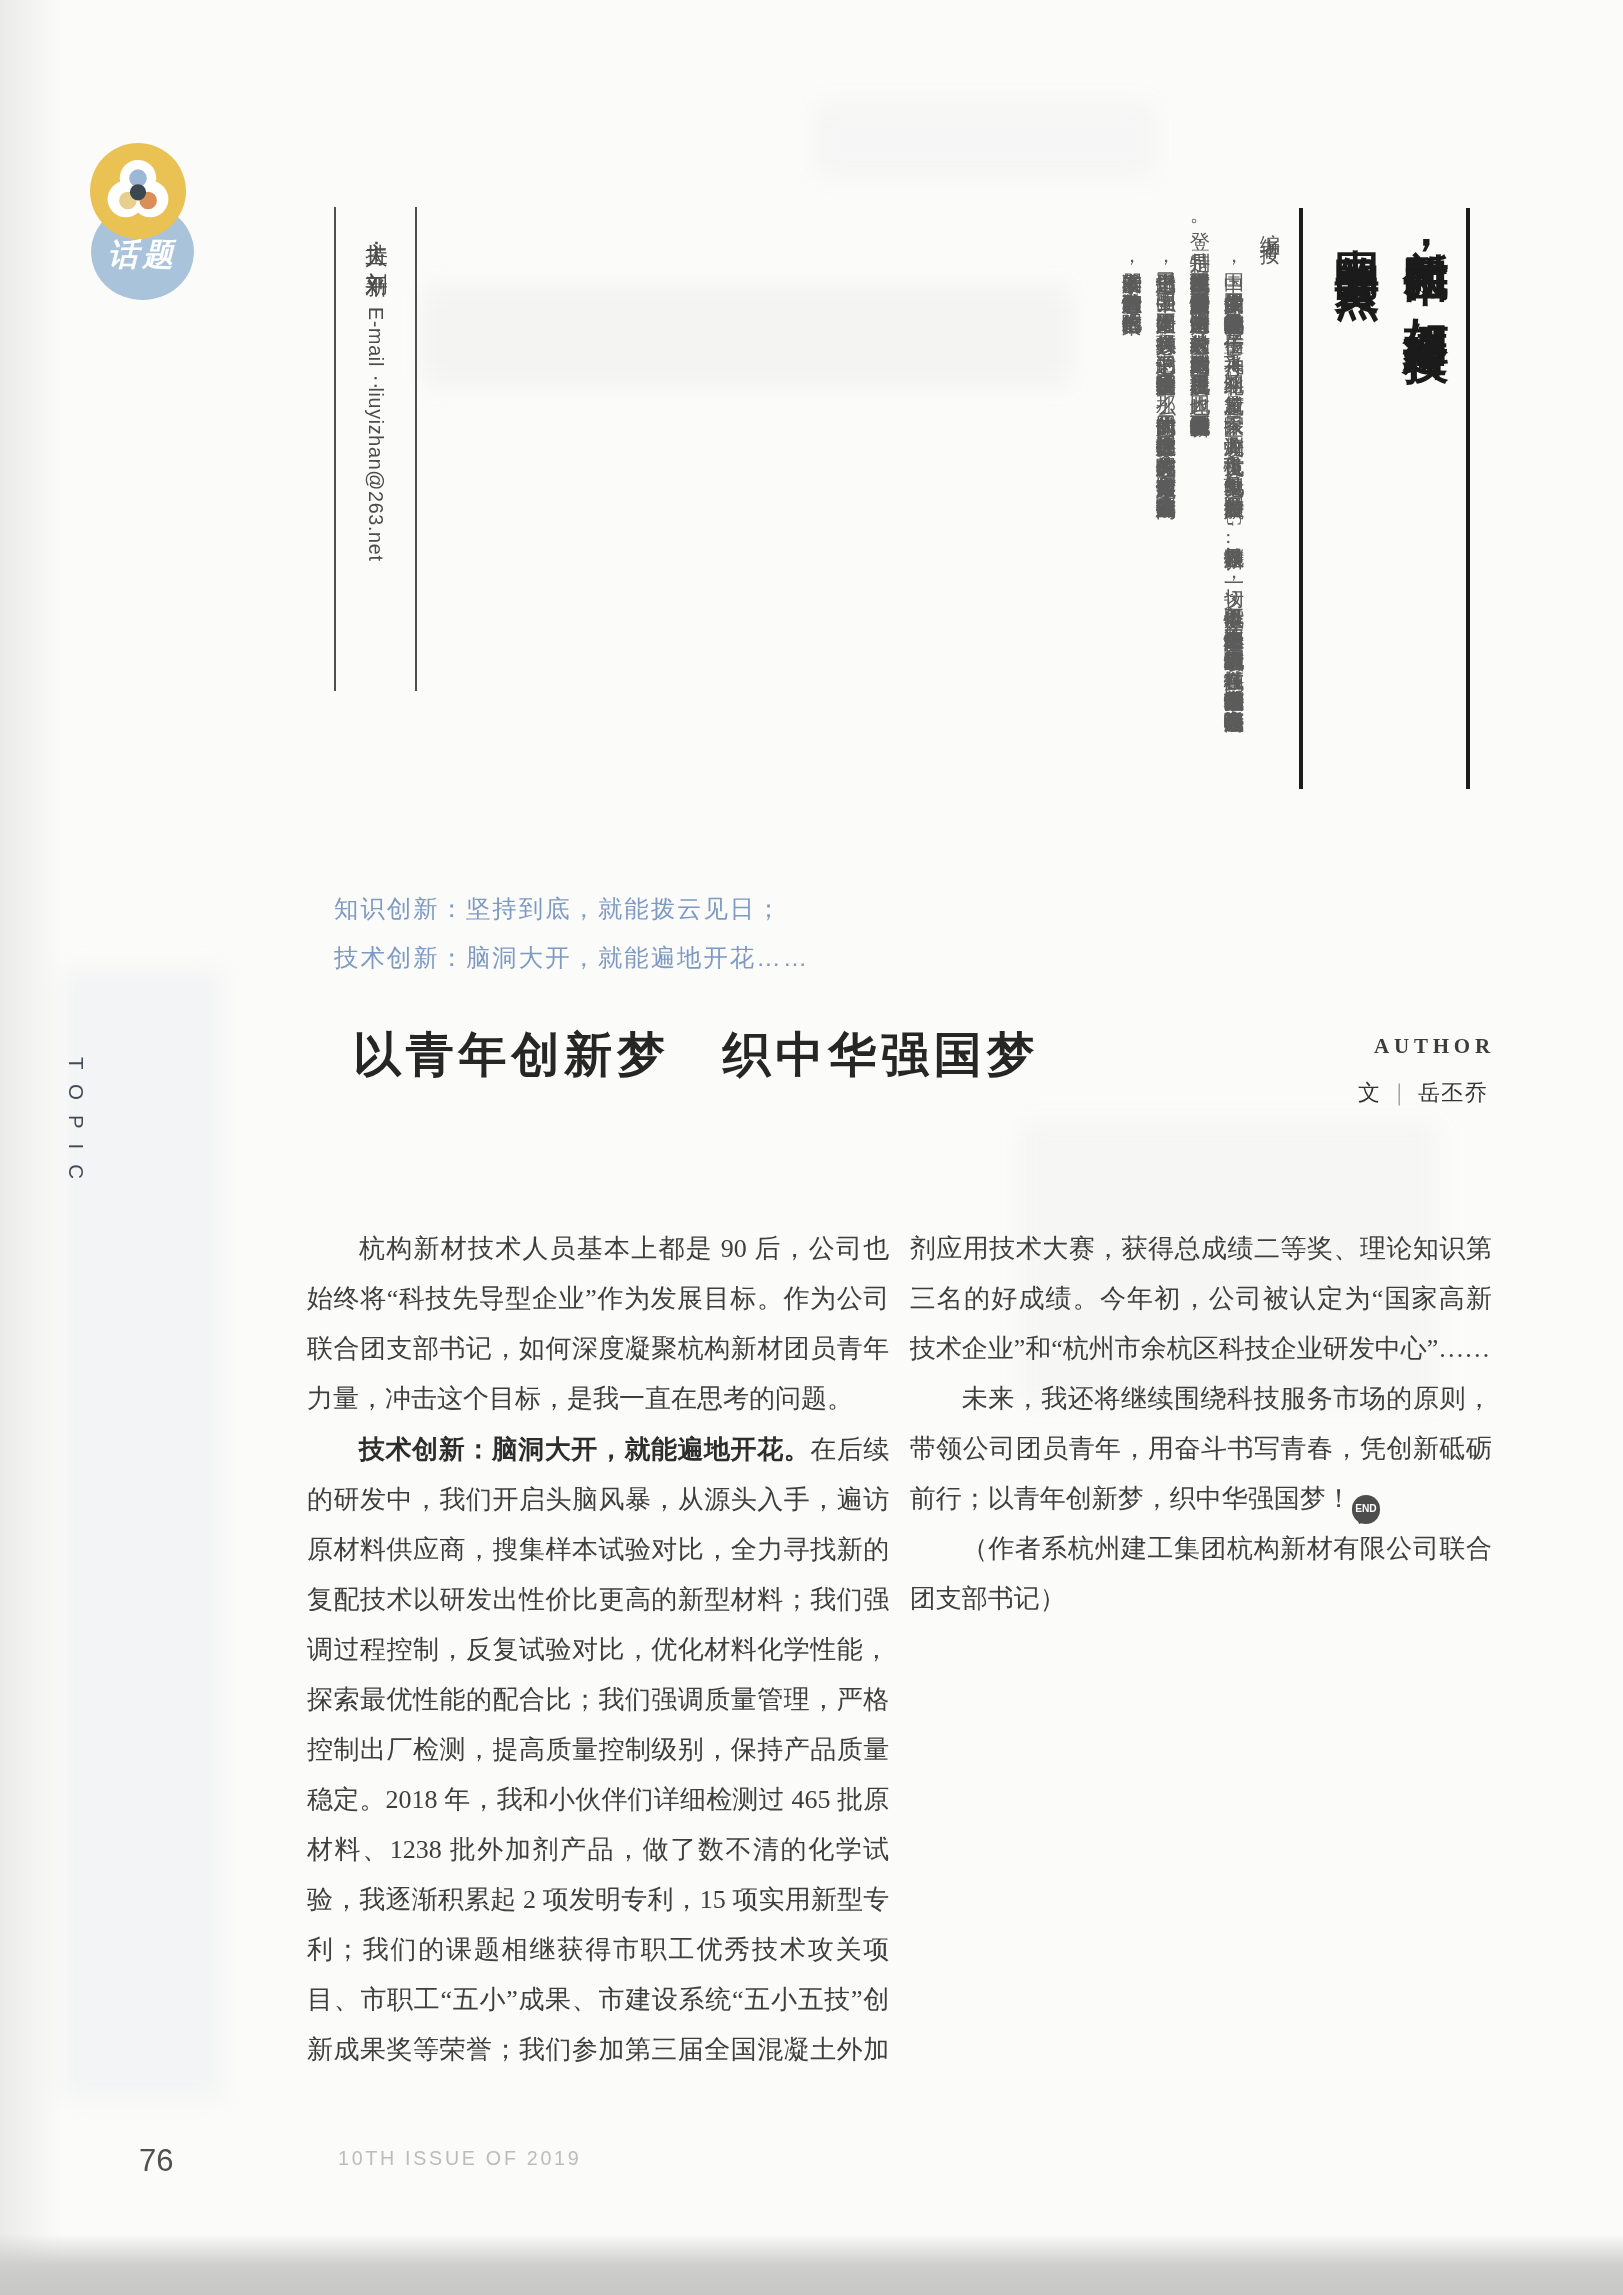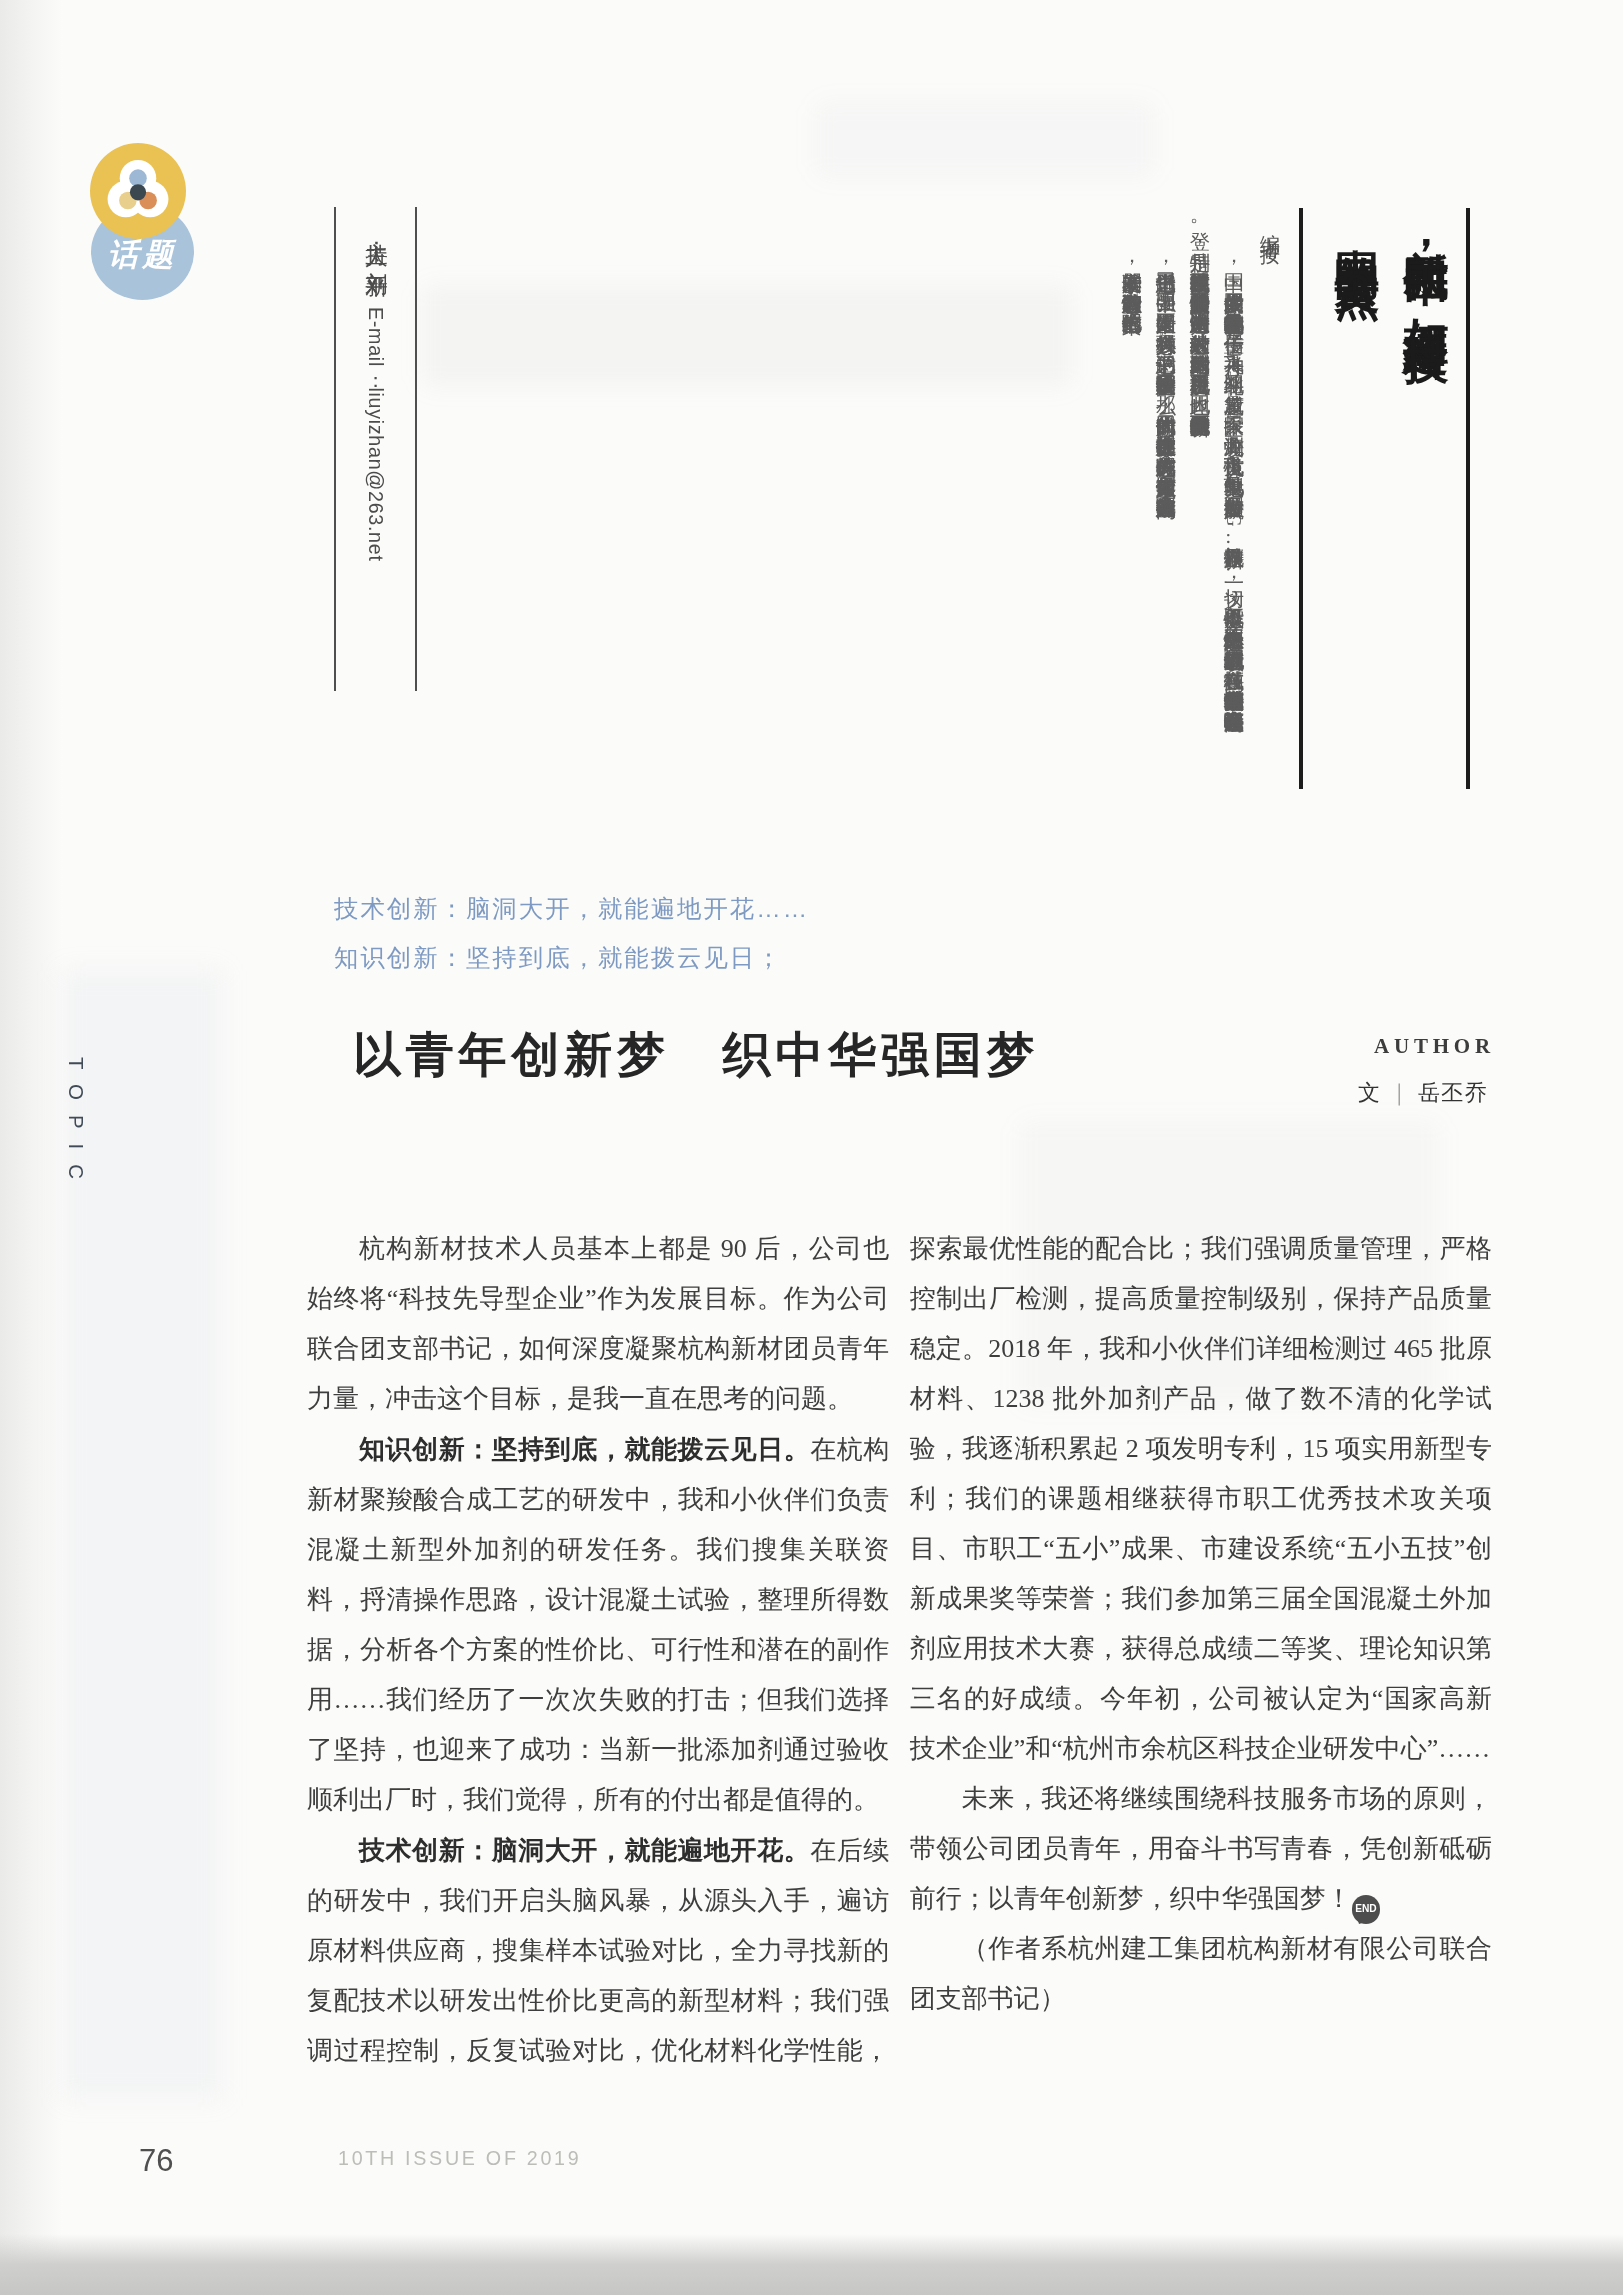--- a/index.html
+++ b/index.html
@@ -119,35 +119,34 @@
   <div class="abs editor-label">编者按：</div>
 
   <div class="abs t-rule tr-l"></div>
   <div class="abs t-rule tr-r"></div>
   <div class="abs main-title">
     <div>新时代团干，如何搭建科技</div>
     <div>中国的共青支点？</div>
   </div>
 
   <div class="abs slogan">
+    <div>知识创新：坚持到底，就能拨云见日；</div>
     <div>技术创新：脑洞大开，就能遍地开花……</div>
-    <div>知识创新：坚持到底，就能拨云见日；</div>
   </div>
 
   <div class="abs article-title">以青年创新梦　织中华强国梦</div>
   <div class="abs author-block">
     <div class="author-label">AUTHOR</div>
     <div class="byline">
       <span>文</span><span class="divider">｜</span><span>岳丕乔</span>
     </div>
   </div>
 
   <div class="abs body-text">
     <p>杭构新材技术人员基本上都是 90 后，公司也始终将“科技先导型企业”作为发展目标。作为公司联合团支部书记，如何深度凝聚杭构新材团员青年力量，冲击这个目标，是我一直在思考的问题。</p>
-    <p><span class="lead">知识创新：坚持到底，就能拨云见日。</span><span>在杭构新材聚羧酸合成工艺的研发中，我和小伙伴们负责混凝土新型外加剂的研发任务。我们搜集关联资料，捋清操作思路，设计混凝土试验，整理所得数据，分析各个方案的性价比、可行性和潜在的副作用……我们经历了一次次失败的打击；但我们选择了坚持，也迎来了成功：当新一批添加剂通过验收顺利出厂时，我们觉得，所有的付出都是值得的。</span></p>
     <p><span class="lead">技术创新：脑洞大开，就能遍地开花。</span><span>在后续的研发中，我们开启头脑风暴，从源头入手，遍访原材料供应商，搜集样本试验对比，全力寻找新的复配技术以研发出性价比更高的新型材料；我们强调过程控制，反复试验对比，优化材料化学性能，探索最优性能的配合比；我们强调质量管理，严格控制出厂检测，提高质量控制级别，保持产品质量稳定。2018 年，我和小伙伴们详细检测过 465 批原材料、1238 批外加剂产品，做了数不清的化学试验，我逐渐积累起 2 项发明专利，15 项实用新型专利；我们的课题相继获得市职工优秀技术攻关项目、市职工“五小”成果、市建设系统“五小五技”创新成果奖等荣誉；我们参加第三届全国混凝土外加剂应用技术大赛，获得总成绩二等奖、理论知识第三名的好成绩。今年初，公司被认定为“国家高新技术企业”和“杭州市余杭区科技企业研发中心”……</span></p>
     <p><span>未来，我还将继续围绕科技服务市场的原则，带领公司团员青年，用奋斗书写青春，凭创新砥砺前行；以青年创新梦，织中华强国梦！</span><span class="end-badge">END</span></p>
     <p>（作者系杭州建工集团杭构新材有限公司联合团支部书记）</p>
   </div>
 
   <div class="abs topic-side">TOPIC</div>
 
   <div class="abs page-num">76</div>
   <div class="abs issue">10TH ISSUE OF 2019</div>
 

